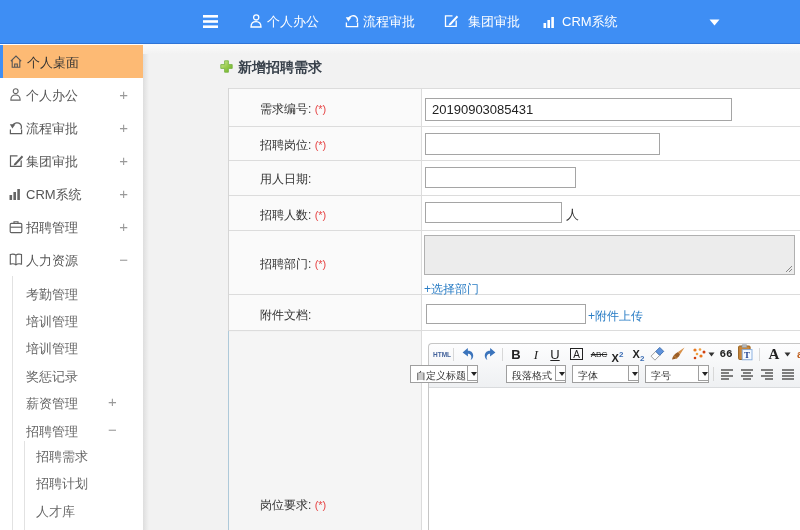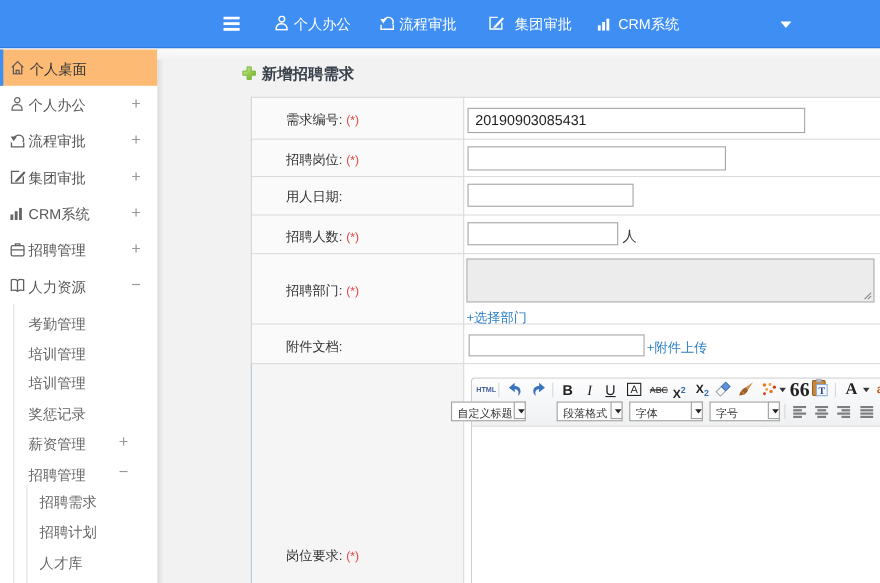--- a/index.html
+++ b/index.html
@@ -277,21 +277,21 @@
   <circle cx="3" cy="3" r="1.6" fill="#e87820"></circle>
   <circle cx="8" cy="2.5" r="1.3" fill="#f0a040"></circle>
   <circle cx="12" cy="5" r="1.5" fill="#d04010"></circle>
   <circle cx="5" cy="7" r="1.3" fill="#f0a040"></circle>
   <circle cx="9" cy="9" r="1.6" fill="#e87820"></circle>
   <circle cx="3" cy="11" r="1.3" fill="#d04010"></circle>
 </svg>
 <svg class="abs" style="left:708px;top:352px" width="7" height="5" viewBox="0 0 7 5">
     <path d="M0.5 0.5 L6.5 0.5 L3.5 4.5 Z" fill="#333"></path>
   </svg>
-<div class="tbtn" style="left:718px;width:16px;font-size:18px;font-weight:700;font-family:Liberation Serif, serif">66</div>
+<div class="tbtn" style="left:718px;width:16px;font-size:11px;font-weight:700;font-family:Liberation Mono, monospace">66</div>
 
 <svg class="abs" style="left:738px;top:344px" width="15" height="17" viewBox="0 0 15 17">
   <rect x="0.6" y="2" width="11.5" height="13.5" rx="1" fill="#c9873b" stroke="#99621f" stroke-width="1"></rect>
   <rect x="4" y="0.7" width="4.8" height="2.8" rx="0.5" fill="#b9bcbf" stroke="#8f9499" stroke-width="0.6"></rect>
   <rect x="4.2" y="5.6" width="9.8" height="10.2" fill="#f6faff" stroke="#84abdd" stroke-width="0.9"></rect>
   <text x="9.1" y="13.8" font-size="9" font-weight="bold" fill="#1e3f8f" text-anchor="middle" font-family="Liberation Serif">T</text>
 </svg>
 <div class="abs" style="left:759px;top:348px;width:1px;height:13px;background:#d8d8d8"></div>
 <div class="tbtn" style="left:767px;width:14px;font-size:15px;font-weight:700;font-family:'Liberation Serif',serif">A</div>
 <svg class="abs" style="left:784px;top:352px" width="7" height="5" viewBox="0 0 7 5">

